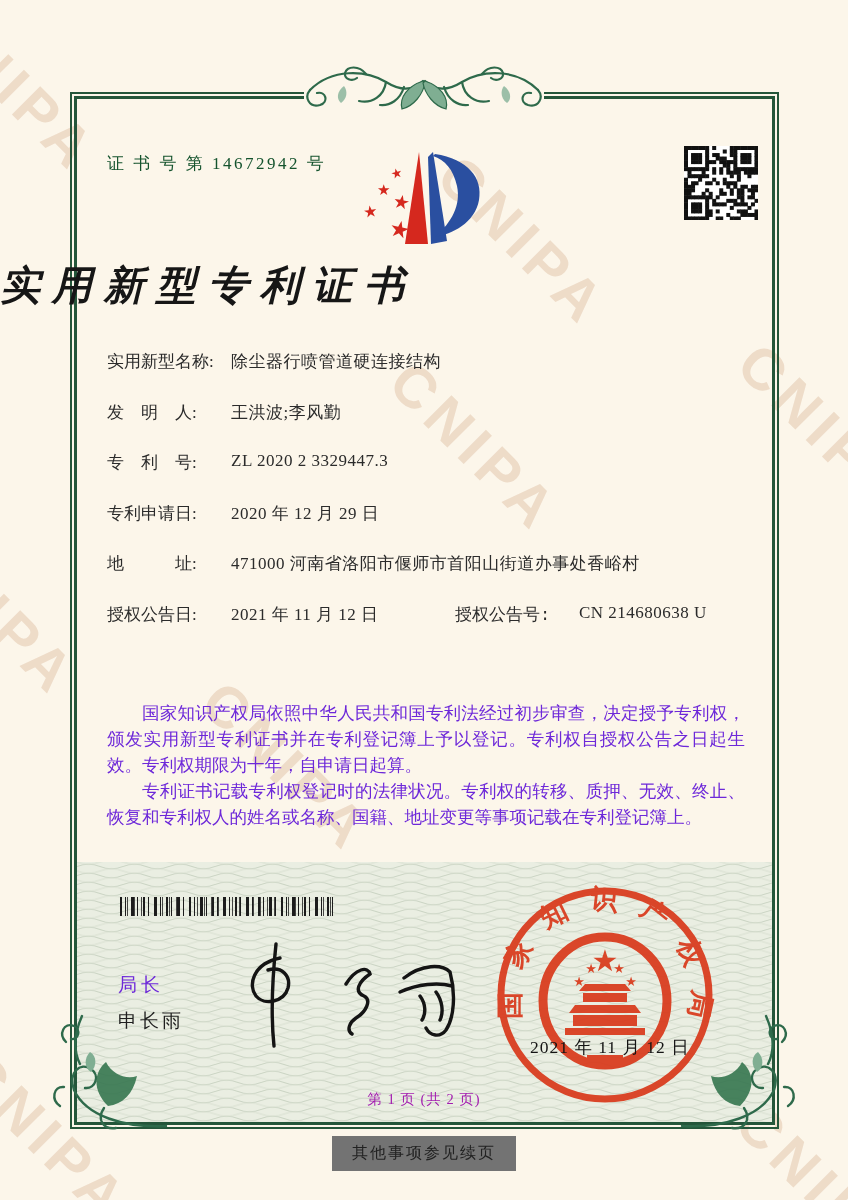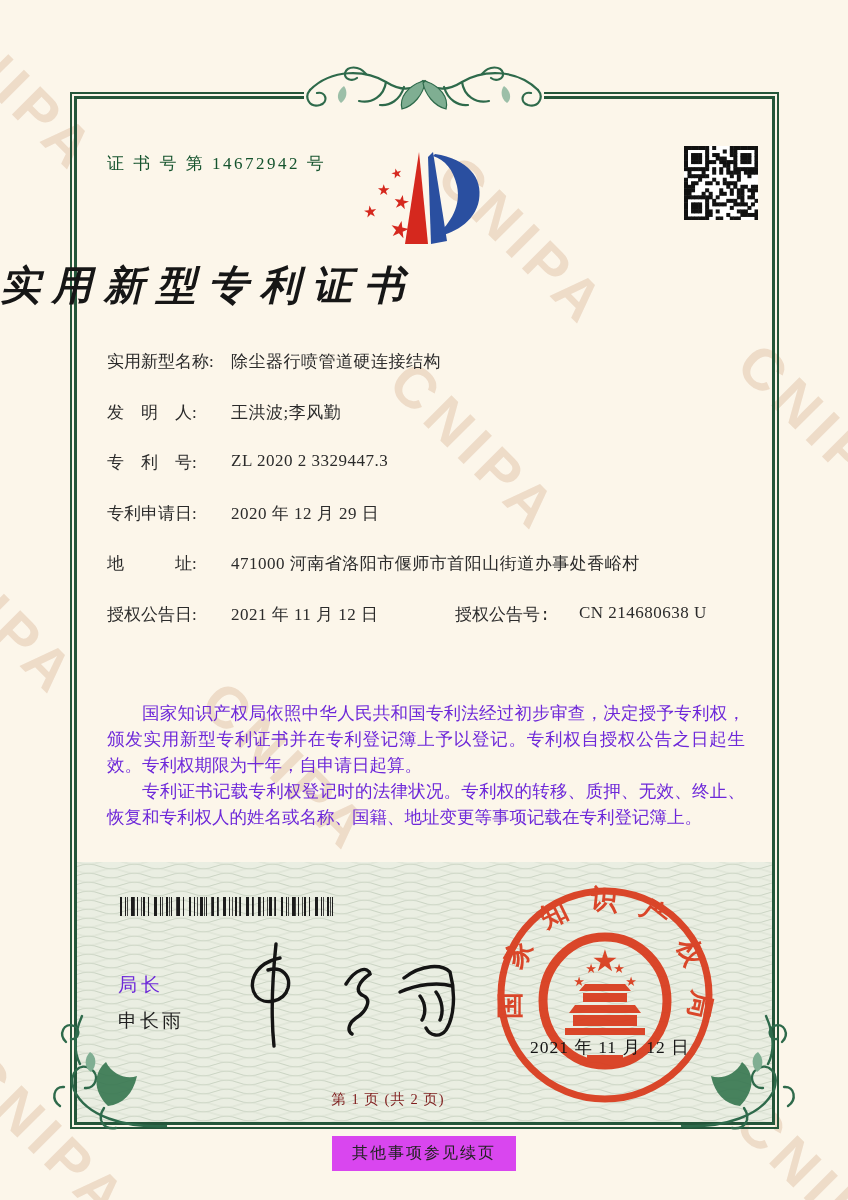--- a/index.html
+++ b/index.html
@@ -50,24 +50,24 @@
       repeating-linear-gradient(90deg,rgba(40,40,40,.85) 0 1px,rgba(0,0,0,0) 1px 7px);}
 
   .sig-title{position:absolute;left:118px;top:972px;font-size:19px;letter-spacing:4px;color:#6d28d9;}
   .sig-name{position:absolute;left:118px;top:1008px;font-size:19px;letter-spacing:3px;color:#1e1e1e;}
   .signature{position:absolute;left:218px;top:938px;width:240px;height:115px;}
 
   .seal{position:absolute;left:495px;top:885px;width:220px;height:220px;opacity:.93;}
   .seal-date{position:absolute;left:530px;top:1035px;width:220px;font-size:17.5px;
              letter-spacing:1px;color:#141414;white-space:nowrap;}
 
-  .page-num{position:absolute;left:0;top:1090px;width:776px;text-align:center;
-            font-size:14.5px;letter-spacing:1px;color:#7f1d1d;}
+  .page-num{position:absolute;left:0;top:1090px;width:848px;text-align:center;
+            font-size:14.5px;letter-spacing:1px;color:#a21caf;}
   .cont-note{position:absolute;left:0;top:1136px;width:848px;text-align:center;}
-  .cont-note span{display:inline-block;background:#d946ef;padding:7px 20px;
+  .cont-note span{display:inline-block;background:#737373;padding:7px 20px;
                   font-size:16px;letter-spacing:2px;color:#222;}
 </style>
 </head>
 <body>
 
 <div class="page">
 
   <div class="wm" style="left:-38px;top:-12px">CNIPA</div>
   <div class="wm" style="left:472px;top:142px">CNIPA</div>
   <div class="wm" style="left:424px;top:348px">CNIPA</div>

